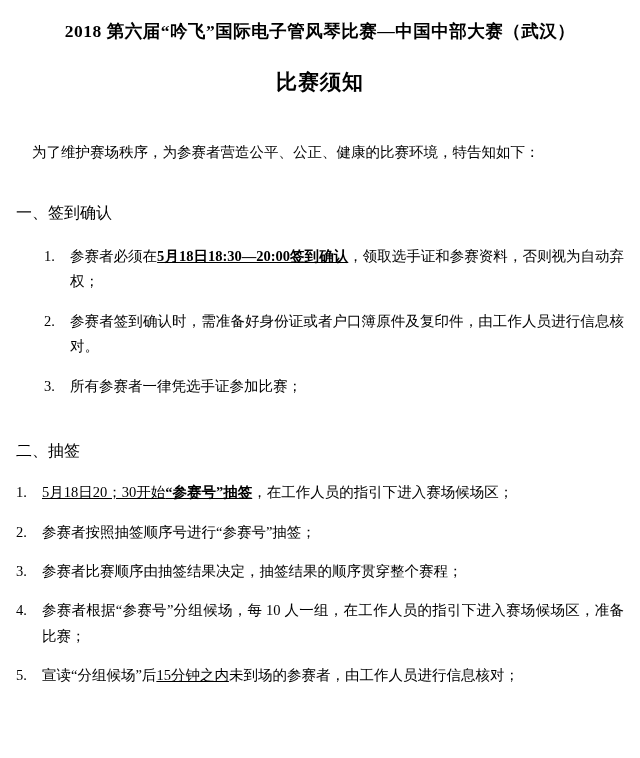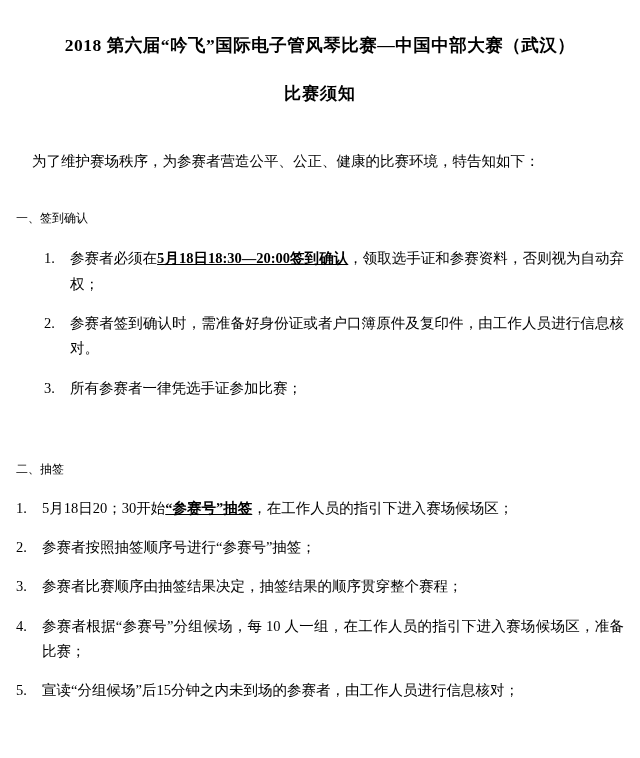--- a/index.html
+++ b/index.html
@@ -20,41 +20,41 @@
     box-sizing: border-box;
     padding: 14px 16px 0 16px;
     position: relative;
   }
   .doc-title {
     text-align: center;
     font-size: 17.5px;
     font-weight: bold;
     letter-spacing: 0.5px;
     line-height: 1.5;
-    margin: 18px 0 0 0;
+    margin: 4px 0 0 0;
   }
   .doc-subtitle {
     text-align: center;
-    font-size: 17px;
+    font-size: 21px;
     font-weight: bold;
     letter-spacing: 1px;
     margin: 24px 0 0 0;
   }
   .intro {
     font-size: 14.5px;
     margin: 44px 0 0 16px;
     line-height: 1.7;
   }
   .section-heading {
-    font-size: 12px;
+    font-size: 16px;
     margin: 34px 0 0 0;
     line-height: 1.7;
   }
   .section-heading.tight {
-    margin-top: 40px;
+    margin-top: 20px;
   }
   .list-indent {
     margin: 18px 0 0 0;
     padding: 0 0 0 28px;
   }
   .list-flush {
     margin: 16px 0 0 0;
     padding: 0;
   }
   .item {
@@ -74,20 +74,21 @@
   }
   .item-text {
     flex: 1 1 auto;
     text-align: justify;
   }
   .u-bold {
     font-weight: bold;
     text-decoration: underline;
   }
   .u-plain {
+    text-decoration: underline;
   }
   .gap-big {
     height: 18px;
   }
 </style>
 </head>
 <body>
 
 <div class="page">
 

